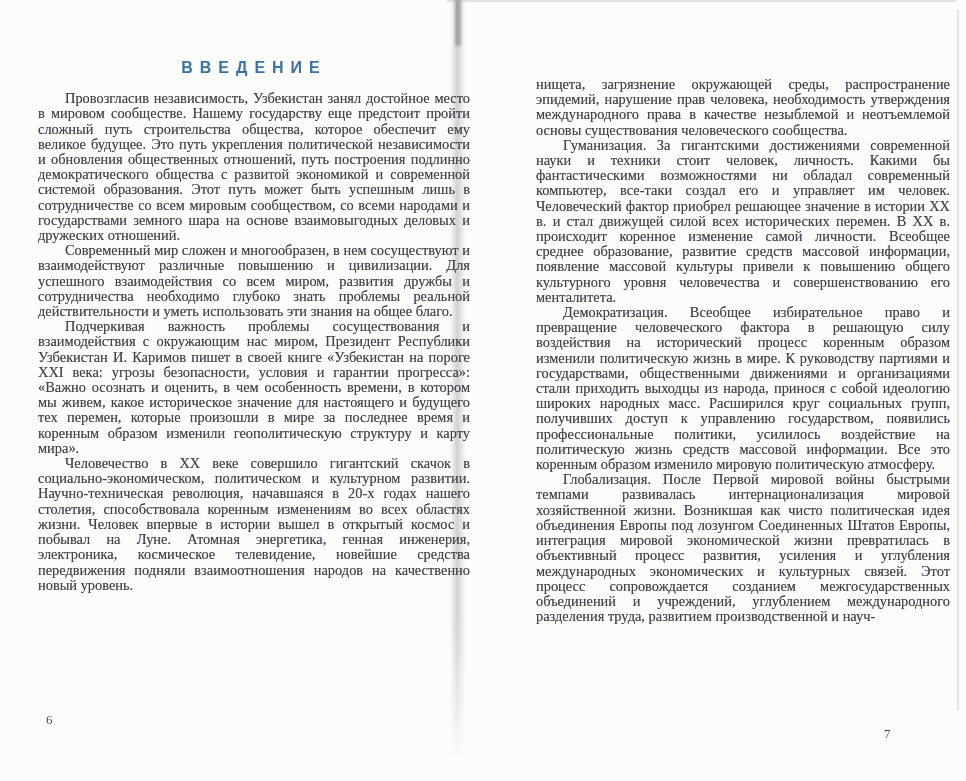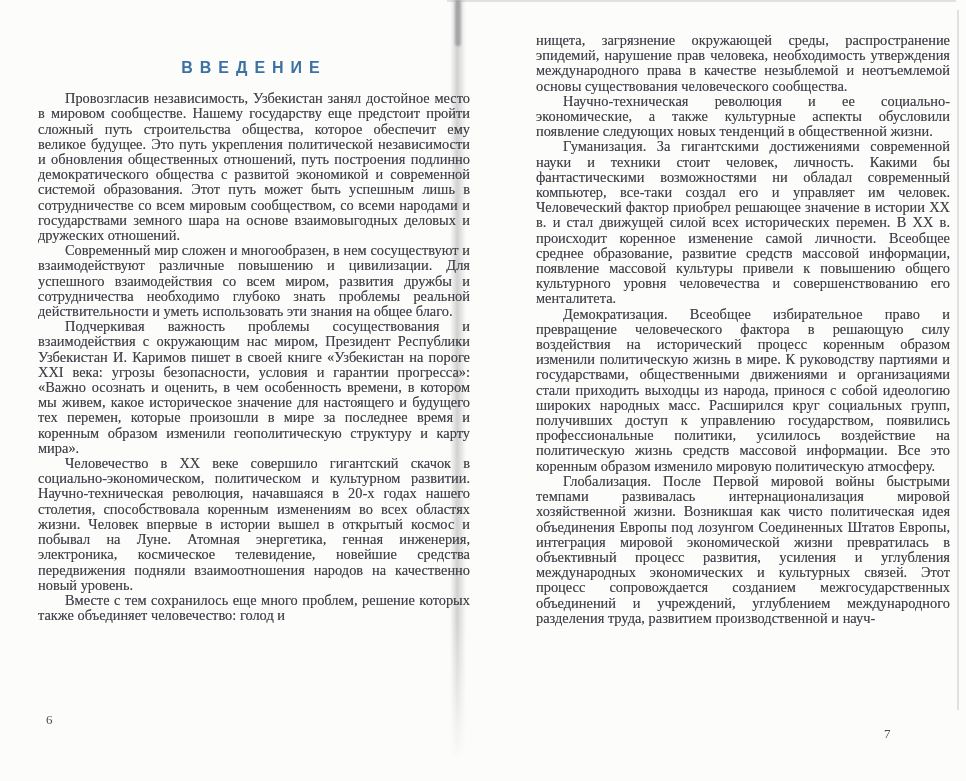--- a/index.html
+++ b/index.html
@@ -12,21 +12,21 @@
   }
   .page {
     position:absolute;
     color:#42424b;
     font-size:14.4px;
     line-height:15.2px;
     text-align:justify;
     text-shadow:0 0 0.5px rgba(62,62,72,0.55);
   }
   .page p { margin:0; text-indent:27px; }
-  .page p.no-indent { text-indent:0; }
+  .page p.no-indent { text-indent:0;margin-top:44px; }
   .lead { font-weight:normal; }
   #left-page  { left:38px;  top:60px; width:432px; }
   #right-page { left:536px; top:33px; width:414px; }
   .heading {
     font-family:"Liberation Sans", sans-serif;
     font-weight:bold;
     font-size:16px;
     letter-spacing:7px;
     text-align:center;
     text-indent:0;
@@ -79,26 +79,24 @@
   <div id="gutter"></div>
   <div id="edge-top"></div>
   <div id="edge-right"></div>
 
   <div class="page" id="left-page">
     <h1 class="heading">ВВЕДЕНИЕ</h1>
     <p>Провозгласив независимость, Узбекистан занял достойное место в мировом сообществе. Нашему государству еще предстоит пройти сложный путь строительства общества, которое обеспечит ему великое будущее. Это путь укрепления политической независимости и обновления общественных отношений, путь построения подлинно демократического общества с развитой экономикой и современной системой образования. Этот путь может быть успешным лишь в сотрудничестве со всем мировым сообществом, со всеми народами и государствами земного шара на основе взаимовыгодных деловых и дружеских отношений.</p>
     <p>Современный мир сложен и многообразен, в нем сосуществуют и взаимодействуют различные повышению и цивилизации. Для успешного взаимодействия со всем миром, развития дружбы и сотрудничества необходимо глубоко знать проблемы реальной действительности и уметь использовать эти знания на общее благо.</p>
     <p>Подчеркивая важность проблемы сосуществования и взаимодействия с окружающим нас миром, Президент Республики Узбекистан И. Каримов пишет в своей книге «Узбекистан на пороге XXI века: угрозы безопасности, условия и гарантии прогресса»: «Важно осознать и оценить, в чем особенность времени, в котором мы живем, какое историческое значение для настоящего и будущего тех перемен, которые произошли в мире за последнее время и коренным образом изменили геополитическую структуру и карту мира».</p>
     <p>Человечество в XX веке совершило гигантский скачок в социально-экономическом, политическом и культурном развитии. Научно-техническая революция, начавшаяся в 20-х годах нашего столетия, способствовала коренным изменениям во всех областях жизни. Человек впервые в истории вышел в открытый космос и побывал на Луне. Атомная энергетика, генная инженерия, электроника, космическое телевидение, новейшие средства передвижения подняли взаимоотношения народов на качественно новый уровень.</p>
-    <p>Вместе с тем сохранилось еще много проблем, решение которых также объединяет человечество: голод и</p>
   </div>
 
   <div class="page" id="right-page">
     <p class="no-indent">нищета, загрязнение окружающей среды, распространение эпидемий, нарушение прав человека, необходимость утверждения международного права в качестве незыблемой и неотъемлемой основы существования человеческого сообщества.</p>
-    <p>Научно-техническая революция и ее социально-экономические, а также культурные аспекты обусловили появление следующих новых тенденций в общественной жизни.</p>
     <p><span class="lead">Гуманизация.</span> <span>За гигантскими достижениями современной науки и техники стоит человек, личность. Какими бы фантастическими возможностями ни обладал современный компьютер, все-таки создал его и управляет им человек. Человеческий фактор приобрел решающее значение в истории XX в. и стал движущей силой всех исторических перемен. В XX в. происходит коренное изменение самой личности. Всеобщее среднее образование, развитие средств массовой информации, появление массовой культуры привели к повышению общего культурного уровня человечества и совершенствованию его менталитета.</span></p>
     <p><span class="lead">Демократизация.</span> <span>Всеобщее избирательное право и превращение человеческого фактора в решающую силу воздействия на исторический процесс коренным образом изменили политическую жизнь в мире. К руководству партиями и государствами, общественными движениями и организациями стали приходить выходцы из народа, принося с собой идеологию широких народных масс. Расширился круг социальных групп, получивших доступ к управлению государством, появились профессиональные политики, усилилось воздействие на политическую жизнь средств массовой информации. Все это коренным образом изменило мировую политическую атмосферу.</span></p>
     <p><span class="lead">Глобализация.</span> <span>После Первой мировой войны быстрыми темпами развивалась интернационализация мировой хозяйственной жизни. Возникшая как чисто политическая идея объединения Европы под лозунгом Соединенных Штатов Европы, интеграция мировой экономической жизни превратилась в объективный процесс развития, усиления и углубления международных экономических и культурных связей. Этот процесс сопровождается созданием межгосударственных объединений и учреждений, углублением международного разделения труда, развитием производственной и науч-</span></p>
   </div>
 
   <div class="page-number" id="page-num-left">6</div>
   <div class="page-number" id="page-num-right">7</div>
 
 </div>
 

